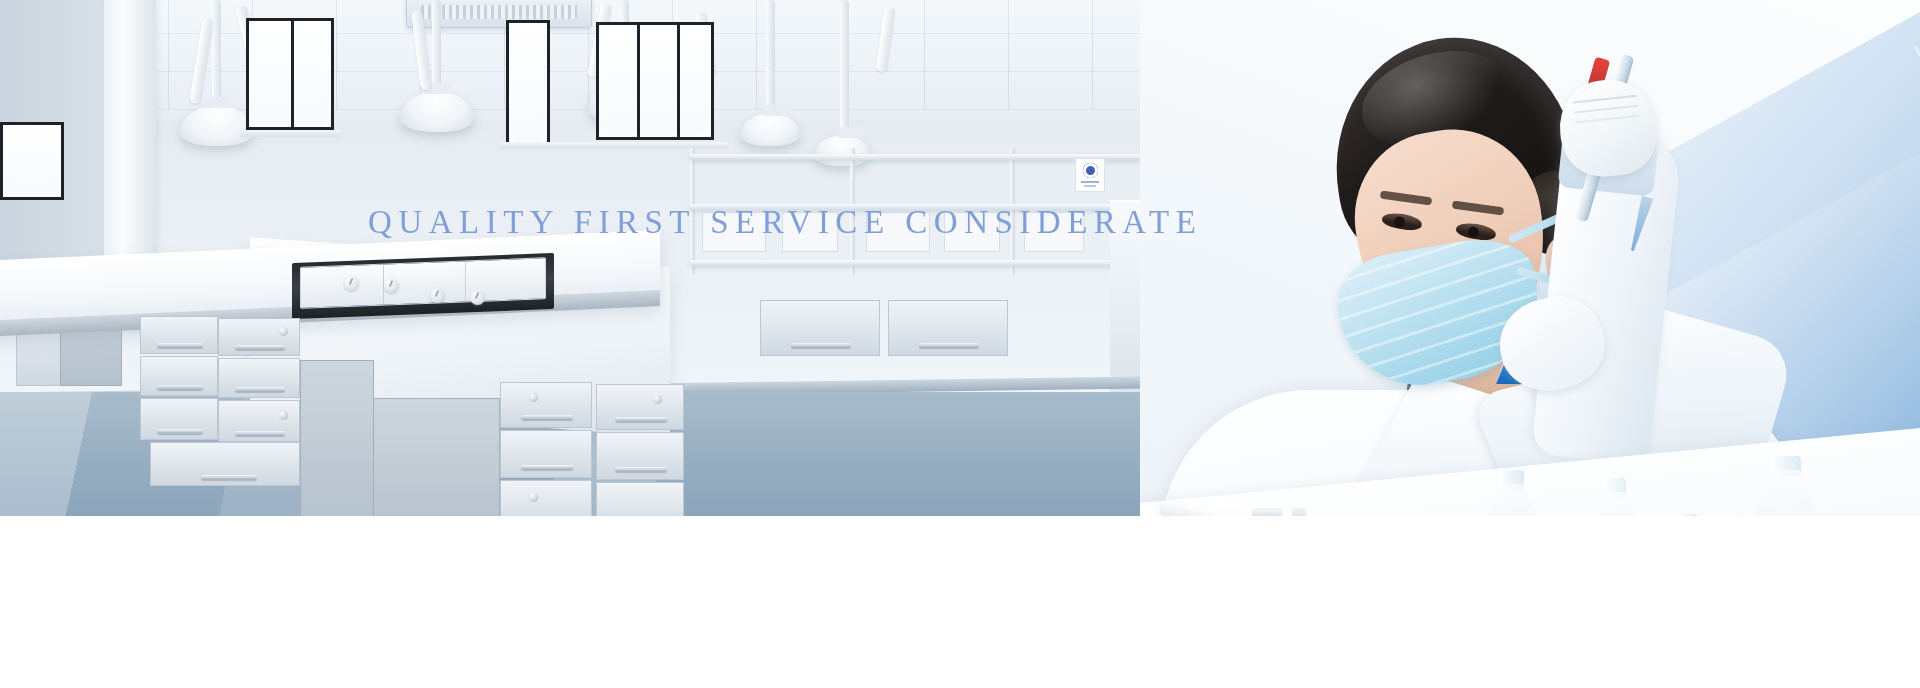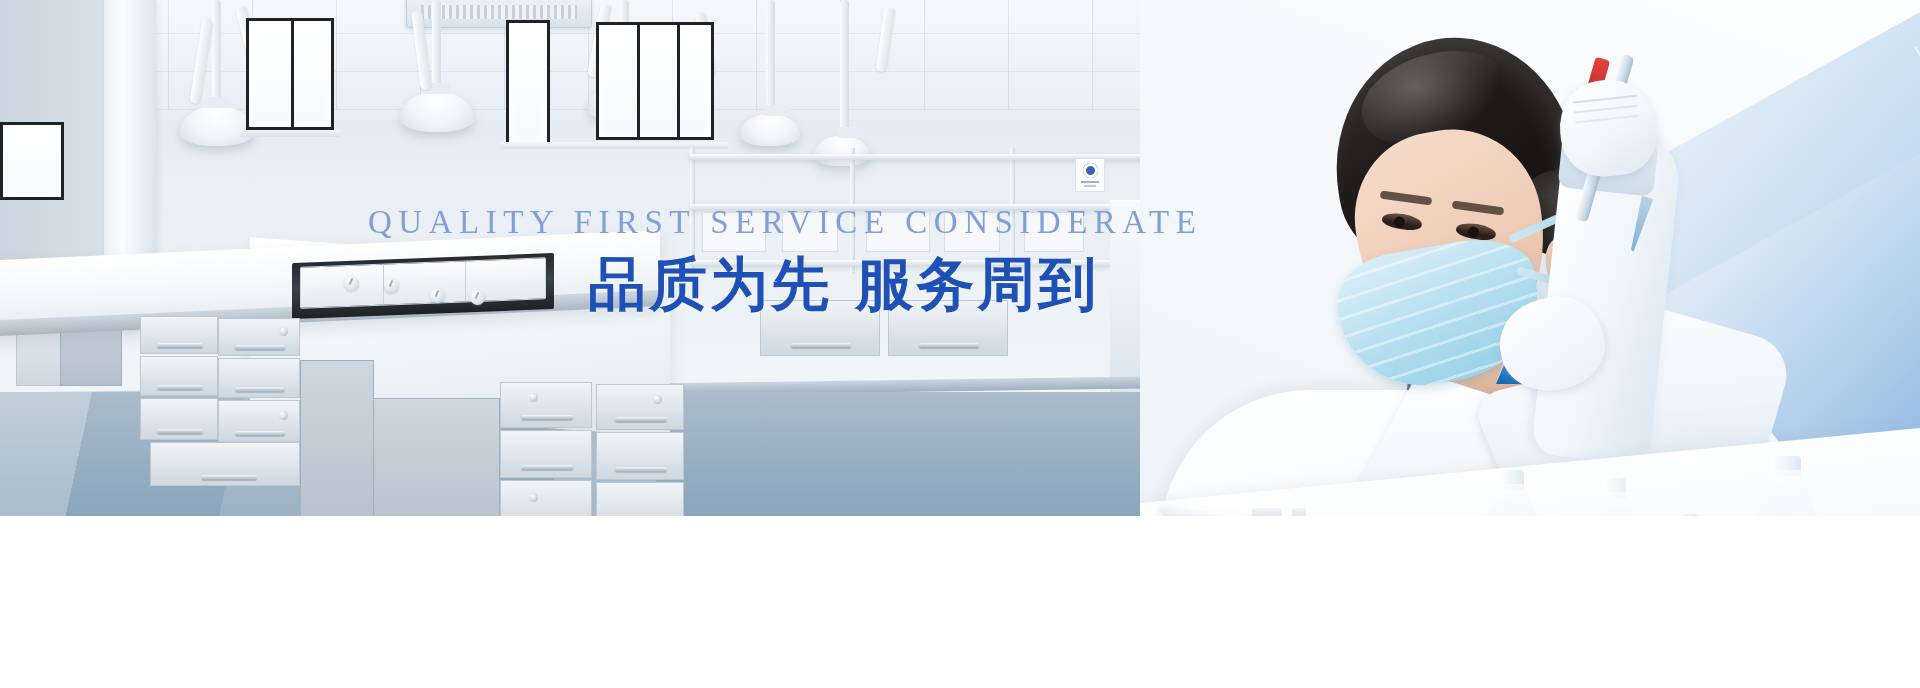--- a/index.html
+++ b/index.html
@@ -790,17 +790,16 @@
       <div class="neck-g"></div>
       <div class="body"></div>
       <div class="liq" style="height:64%; background:linear-gradient(180deg,#ff8498,#ef4a66);"></div>
       <div class="gloss"></div>
     </div>
   </div>
 
   <div class="txt">
     <div class="eng-line">QUALITY  FIRST  SERVICE  CONSIDERATE</div>
 
-    <div class="cn-head">品质为先 服务周到</div>
 
   </div>
 
 </div>
 
 </body></html>

